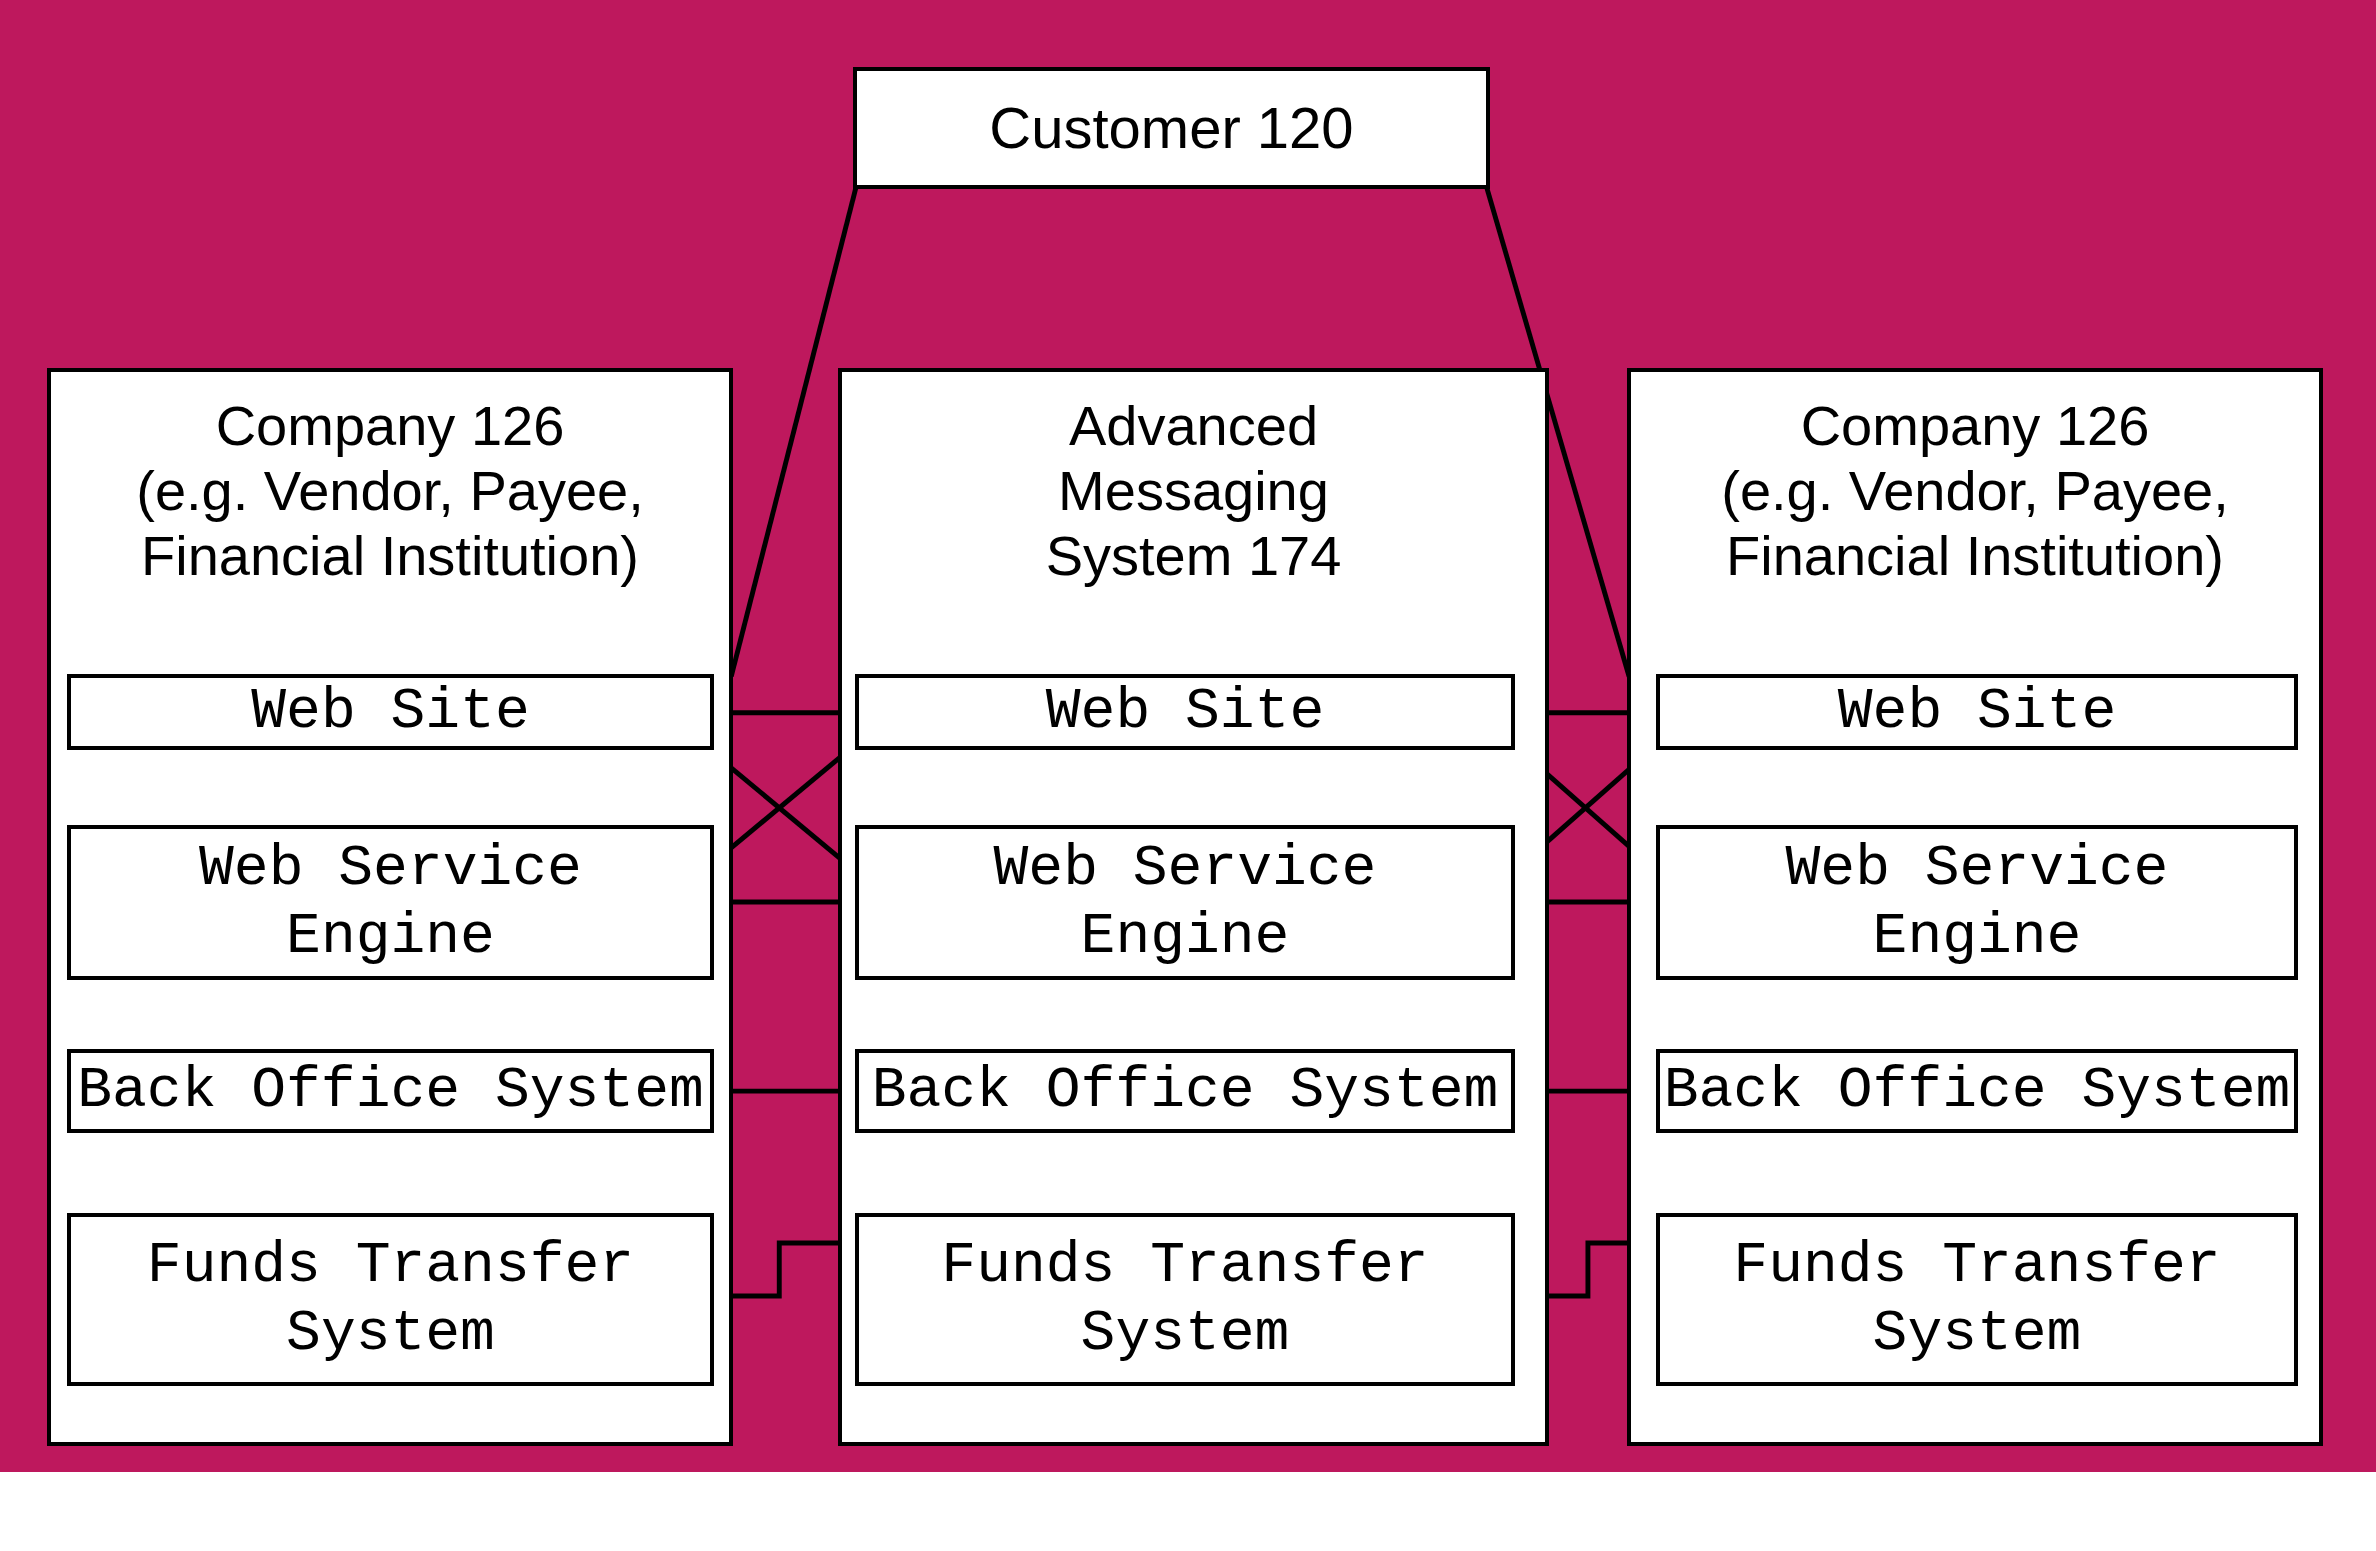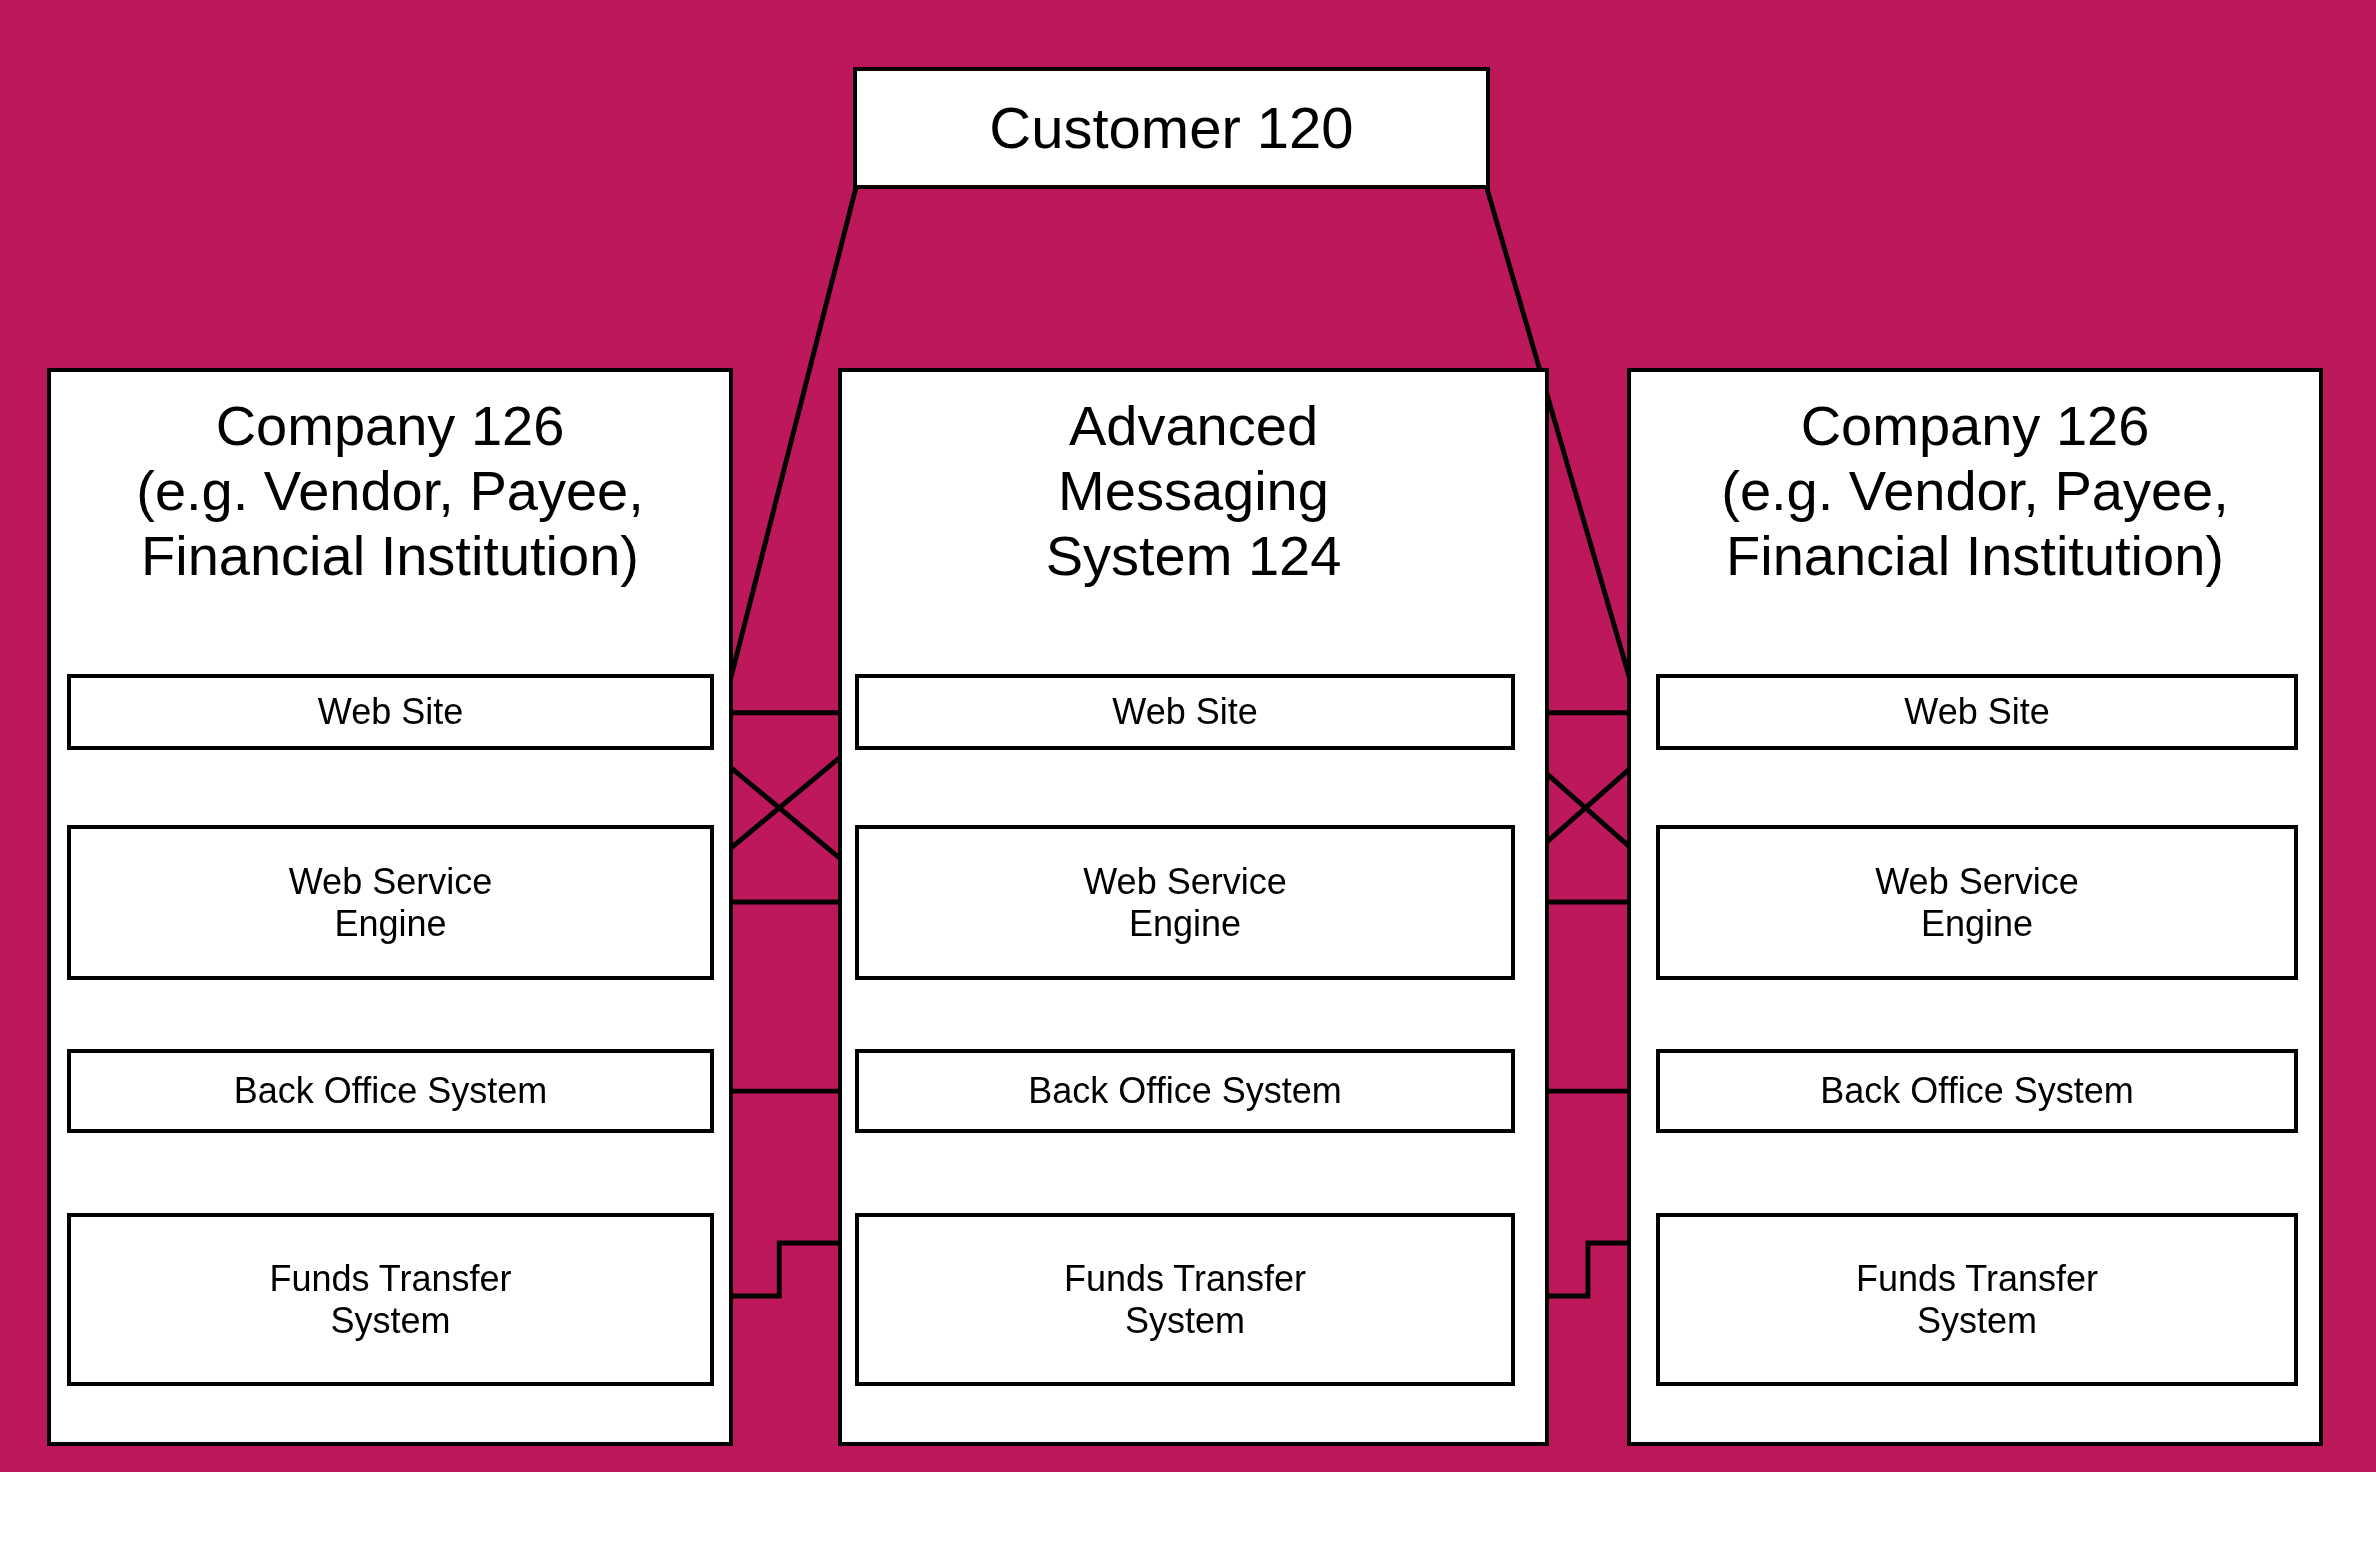--- a/index.html
+++ b/index.html
@@ -77,21 +77,21 @@
     position: absolute;
     box-sizing: border-box;
     background: #ffffff;
     border: 4.9px solid #000000;
     display: flex;
     align-items: center;
     justify-content: center;
     text-align: center;
     z-index: 3;
   }
-  .sub .node-label { font-size: 36px; line-height: 1.16; }
+  .sub .node-label { font-size: 58px; line-height: 1.16; font-family: Liberation Mono, monospace; }
 </style>
 </head>
 <body>
 
 <div id="stage">
 
   <svg id="wires" viewBox="0 0 2425 1583">
     <g stroke="#000000" stroke-width="5" fill="none" stroke-linecap="butt">
 
       <path d="M 873 192 L 746 690"></path>
@@ -139,21 +139,21 @@
     <span class="node-label">Back Office System</span>
   </div>
   <div class="sub" style="left:67px; top:1213px; width:647px; height:173px;">
     <span class="node-label">Funds Transfer
 System</span>
   </div>
 
   <div class="column col-center">
     <div class="col-header">Advanced
 Messaging
-System 124</div>
+System 174</div>
   </div>
   <div class="sub" style="left:855px; top:674px; width:660px; height:76px;">
     <span class="node-label">Web Site</span>
   </div>
   <div class="sub" style="left:855px; top:825px; width:660px; height:155px;">
     <span class="node-label">Web Service
 Engine</span>
   </div>
   <div class="sub" style="left:855px; top:1049px; width:660px; height:84px;">
     <span class="node-label">Back Office System</span>

